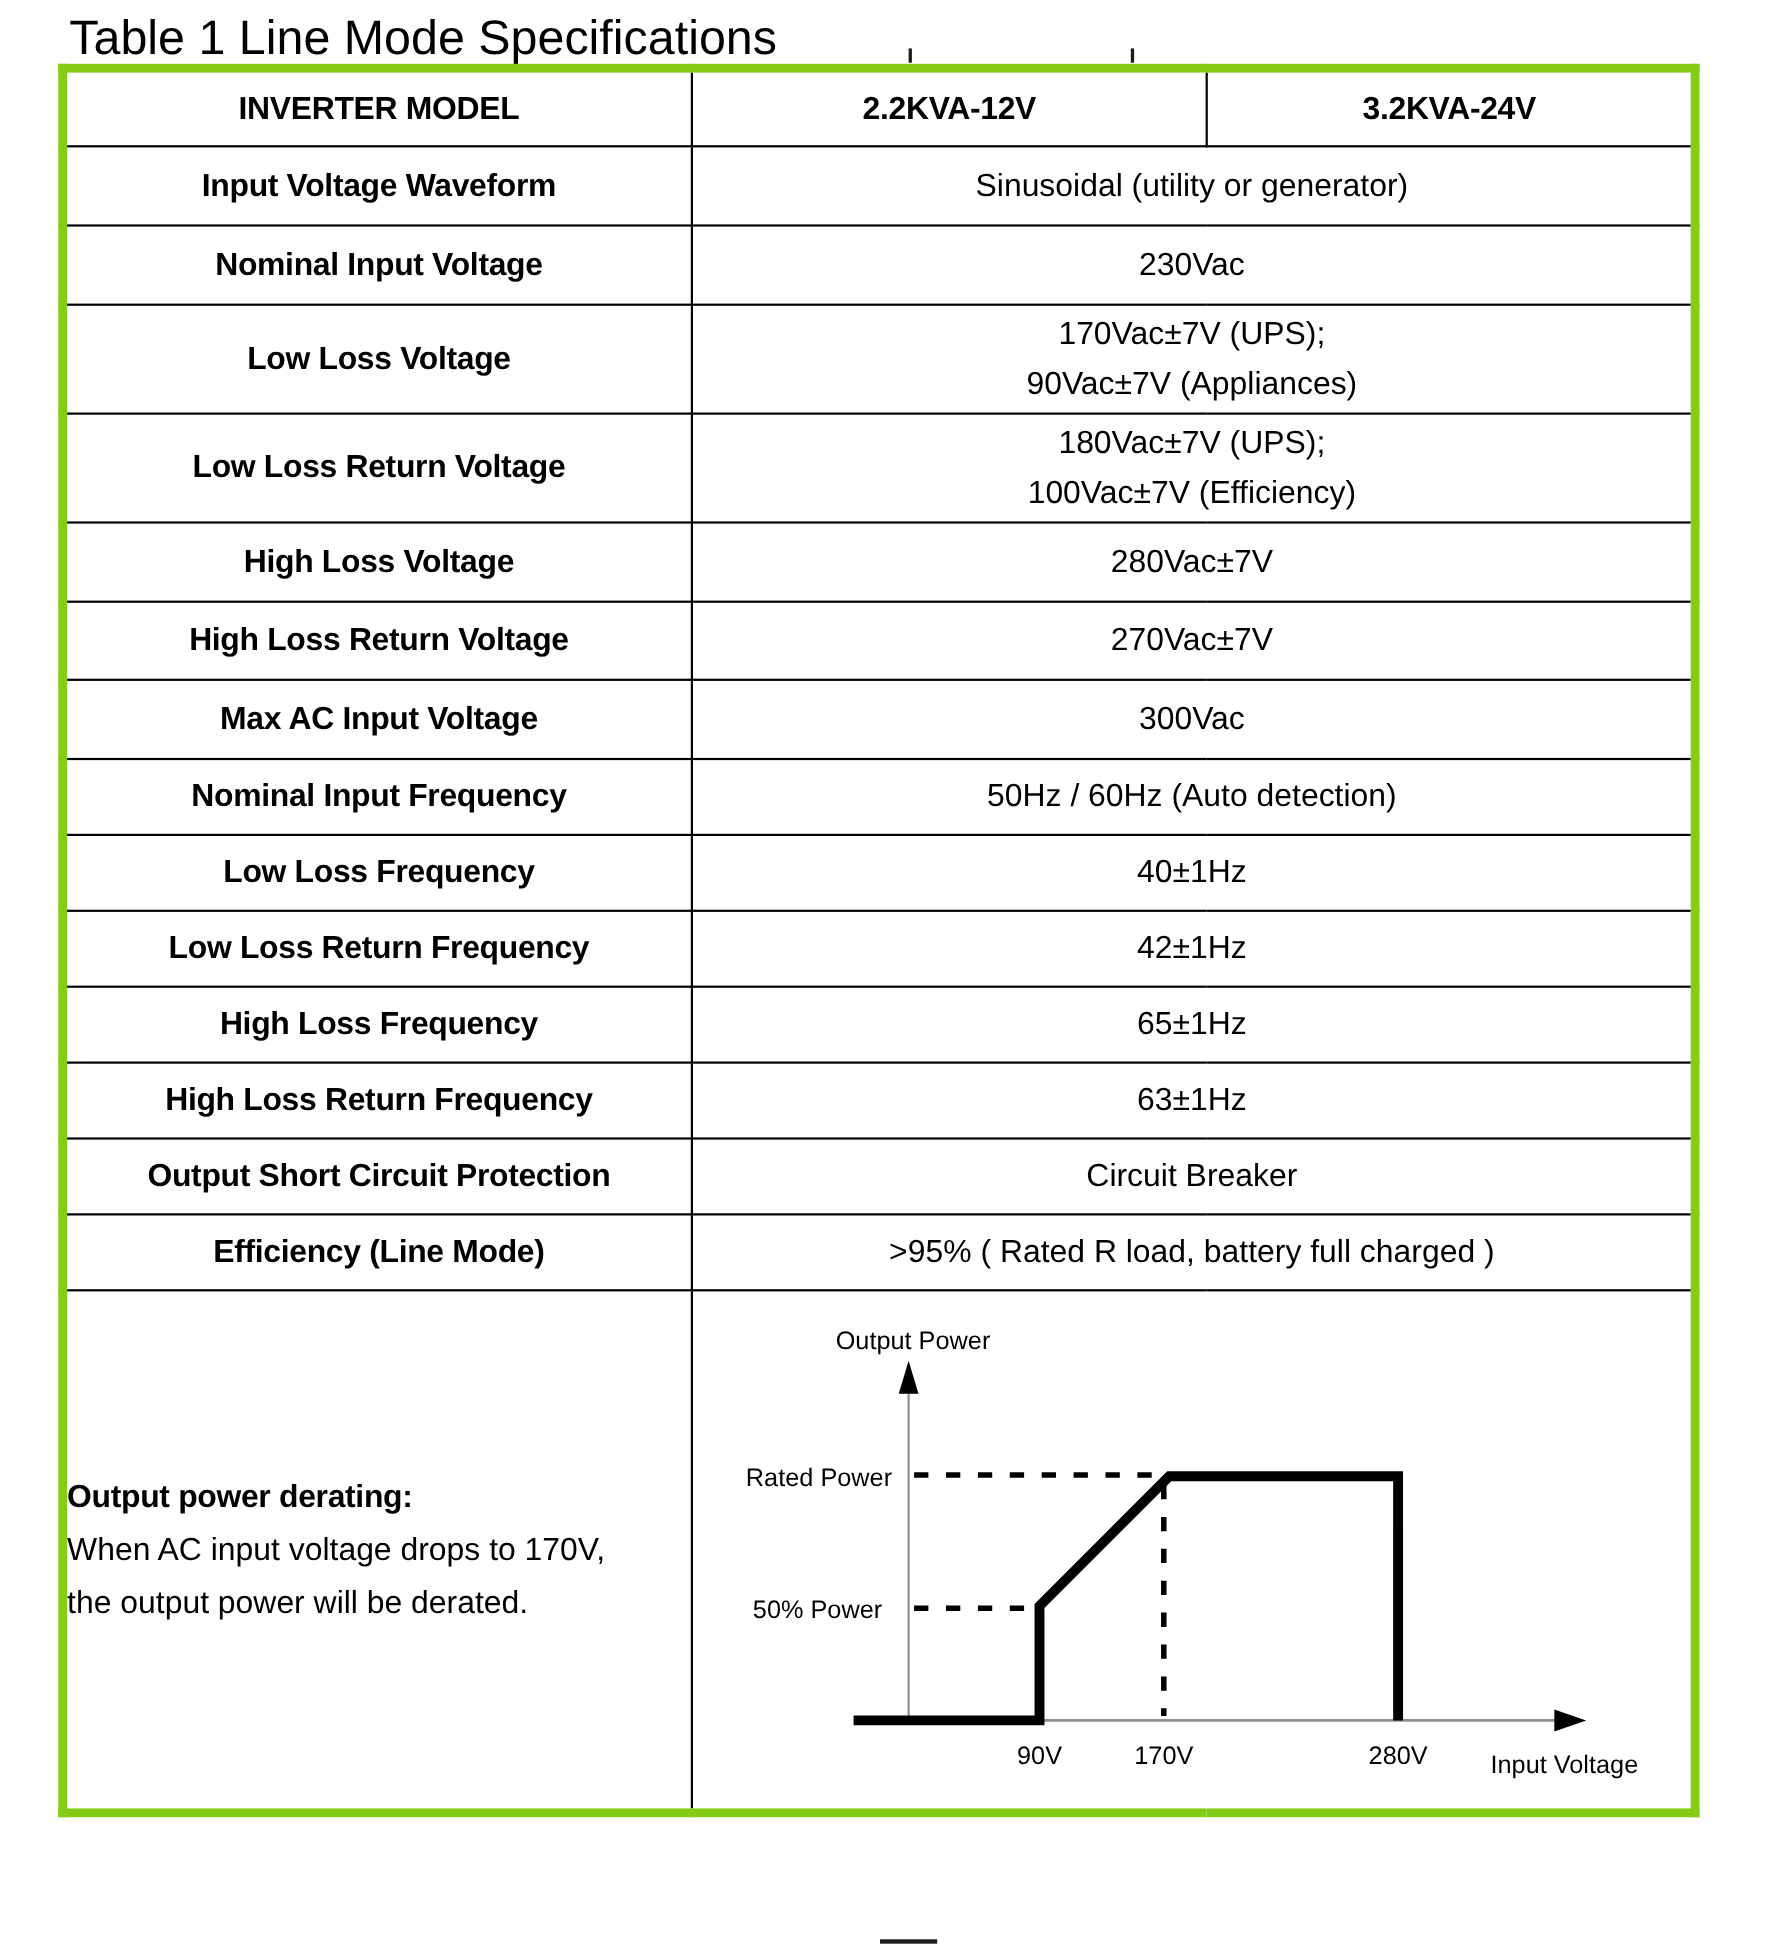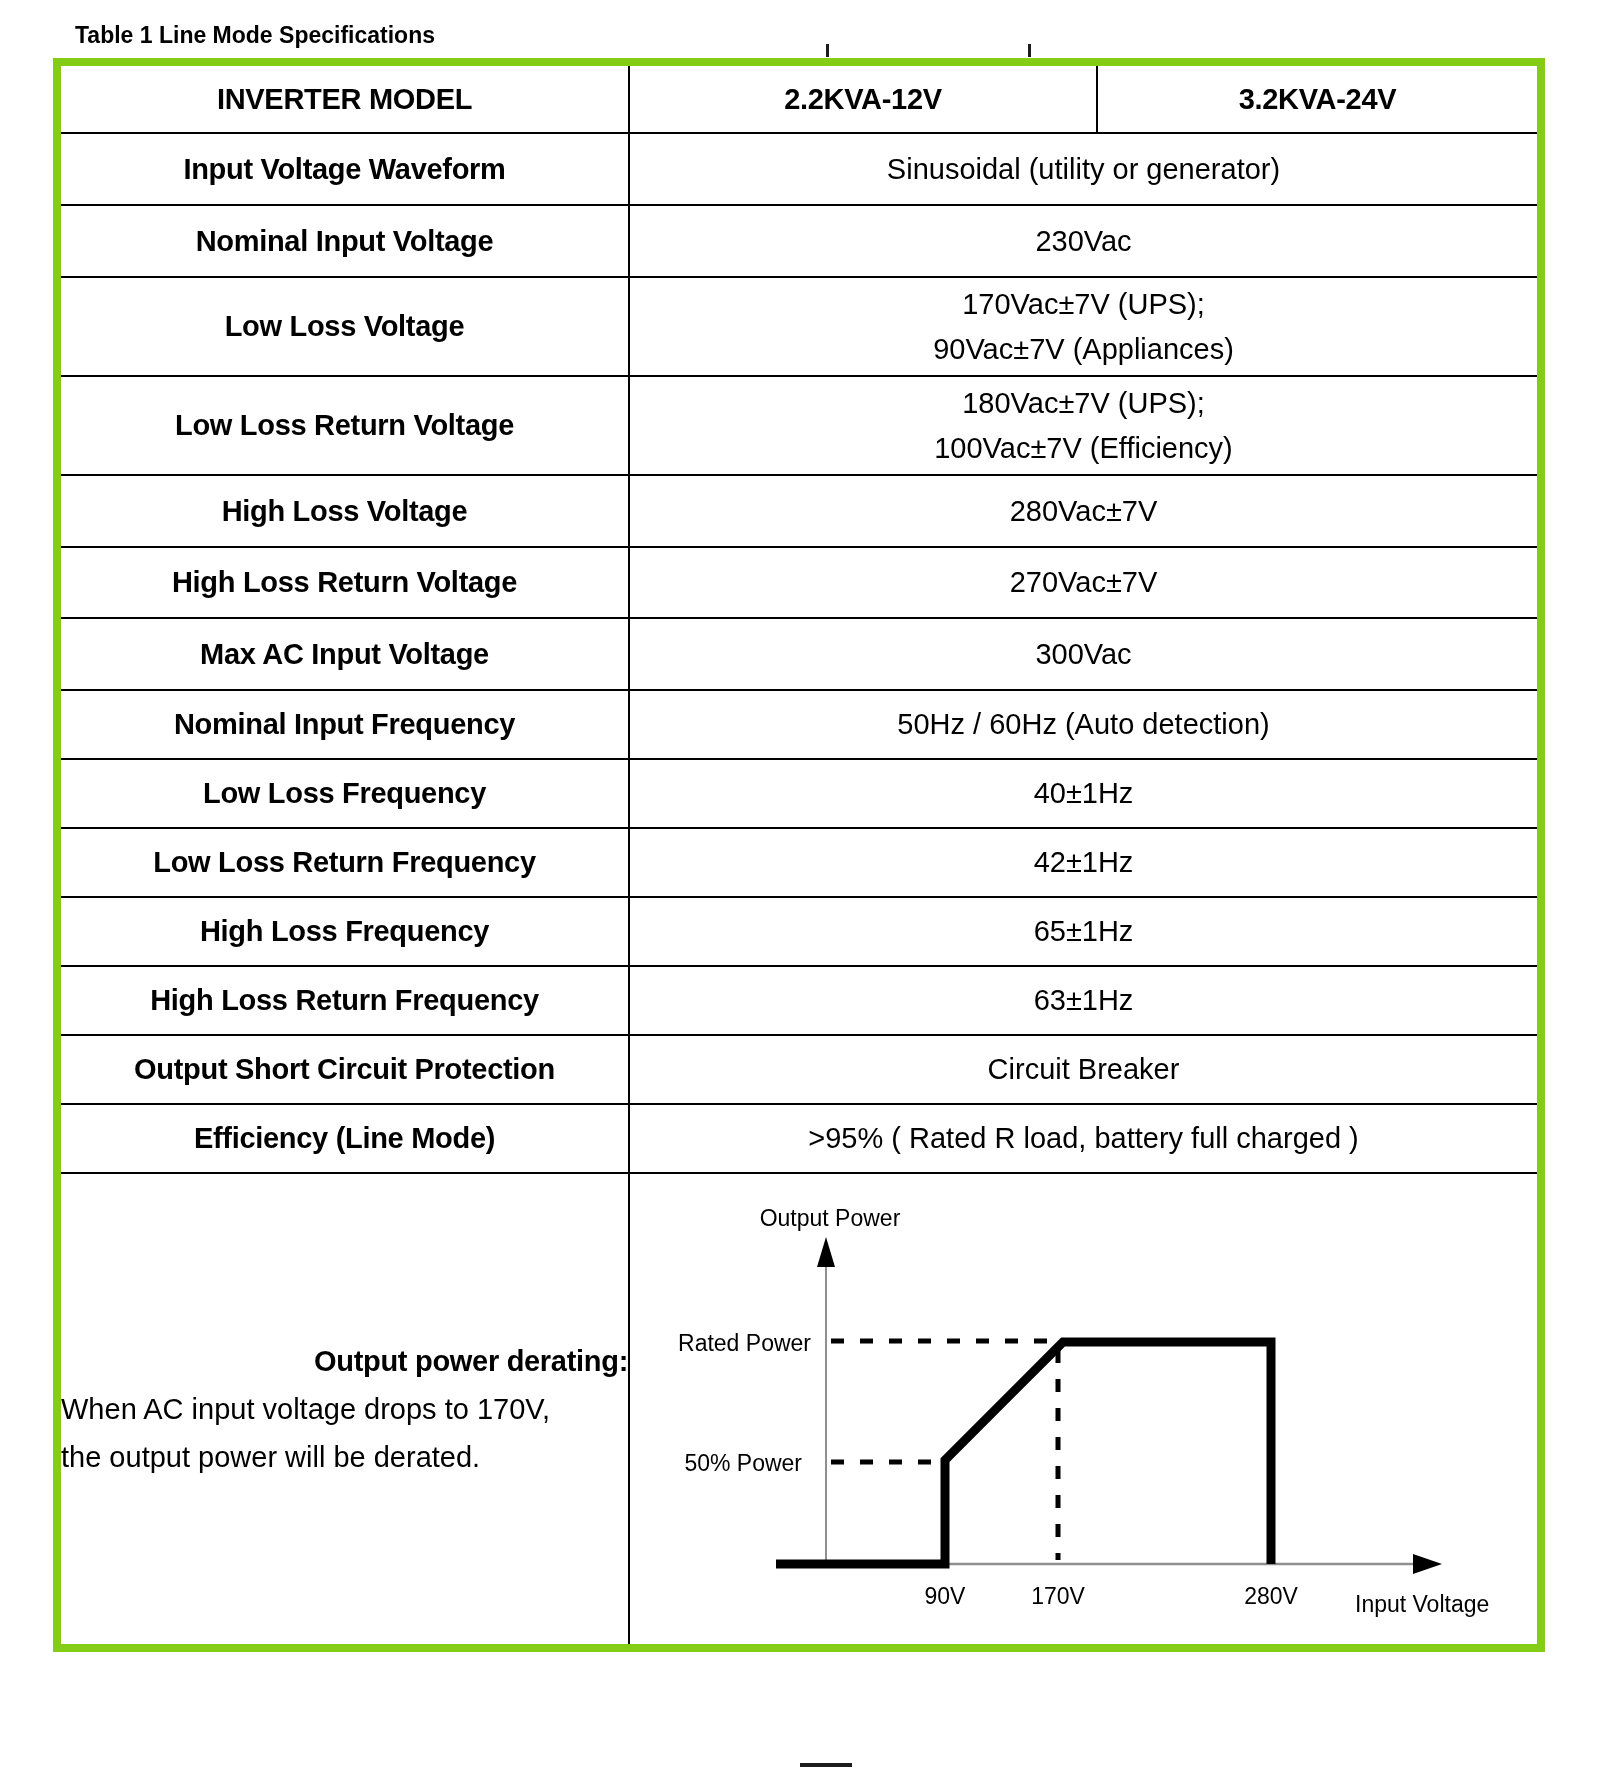--- a/index.html
+++ b/index.html
@@ -17,23 +17,23 @@
     left: 0; top: 0;
     width: 1610px;
     height: 1772px;
     background: #ffffff;
     overflow: hidden;
   }
   #doc-title {
     position: absolute;
     left: 59px;
     top: 6px;
-    margin: 16px;
-    font-size: 23px;
-    font-weight: 700;
+    margin: 4px;
+    font-size: 44px;
+    font-weight: 400;
     letter-spacing: 0px;
     white-space: nowrap;
   }
   table.spec {
     position: absolute;
     left: 53px;
     top: 58px;
     width: 1484px;
     border-collapse: collapse;
     table-layout: fixed;
@@ -81,21 +81,20 @@
   }
   td.derate-label .dline {
     display: block;
     font-size: 29px;
     line-height: 48px;
     font-weight: 400;
   }
   td.derate-label .dline.head {
     font-weight: 700;
     letter-spacing: -0.3px;
-    text-align: right;
   }
   td.chart-cell {
     vertical-align: top;
     position: relative;
   }
   .chart-svg { display: block; }
   .chart-svg text {
     font-family: "Liberation Sans", sans-serif;
     font-size: 23px;
     fill: #000;

